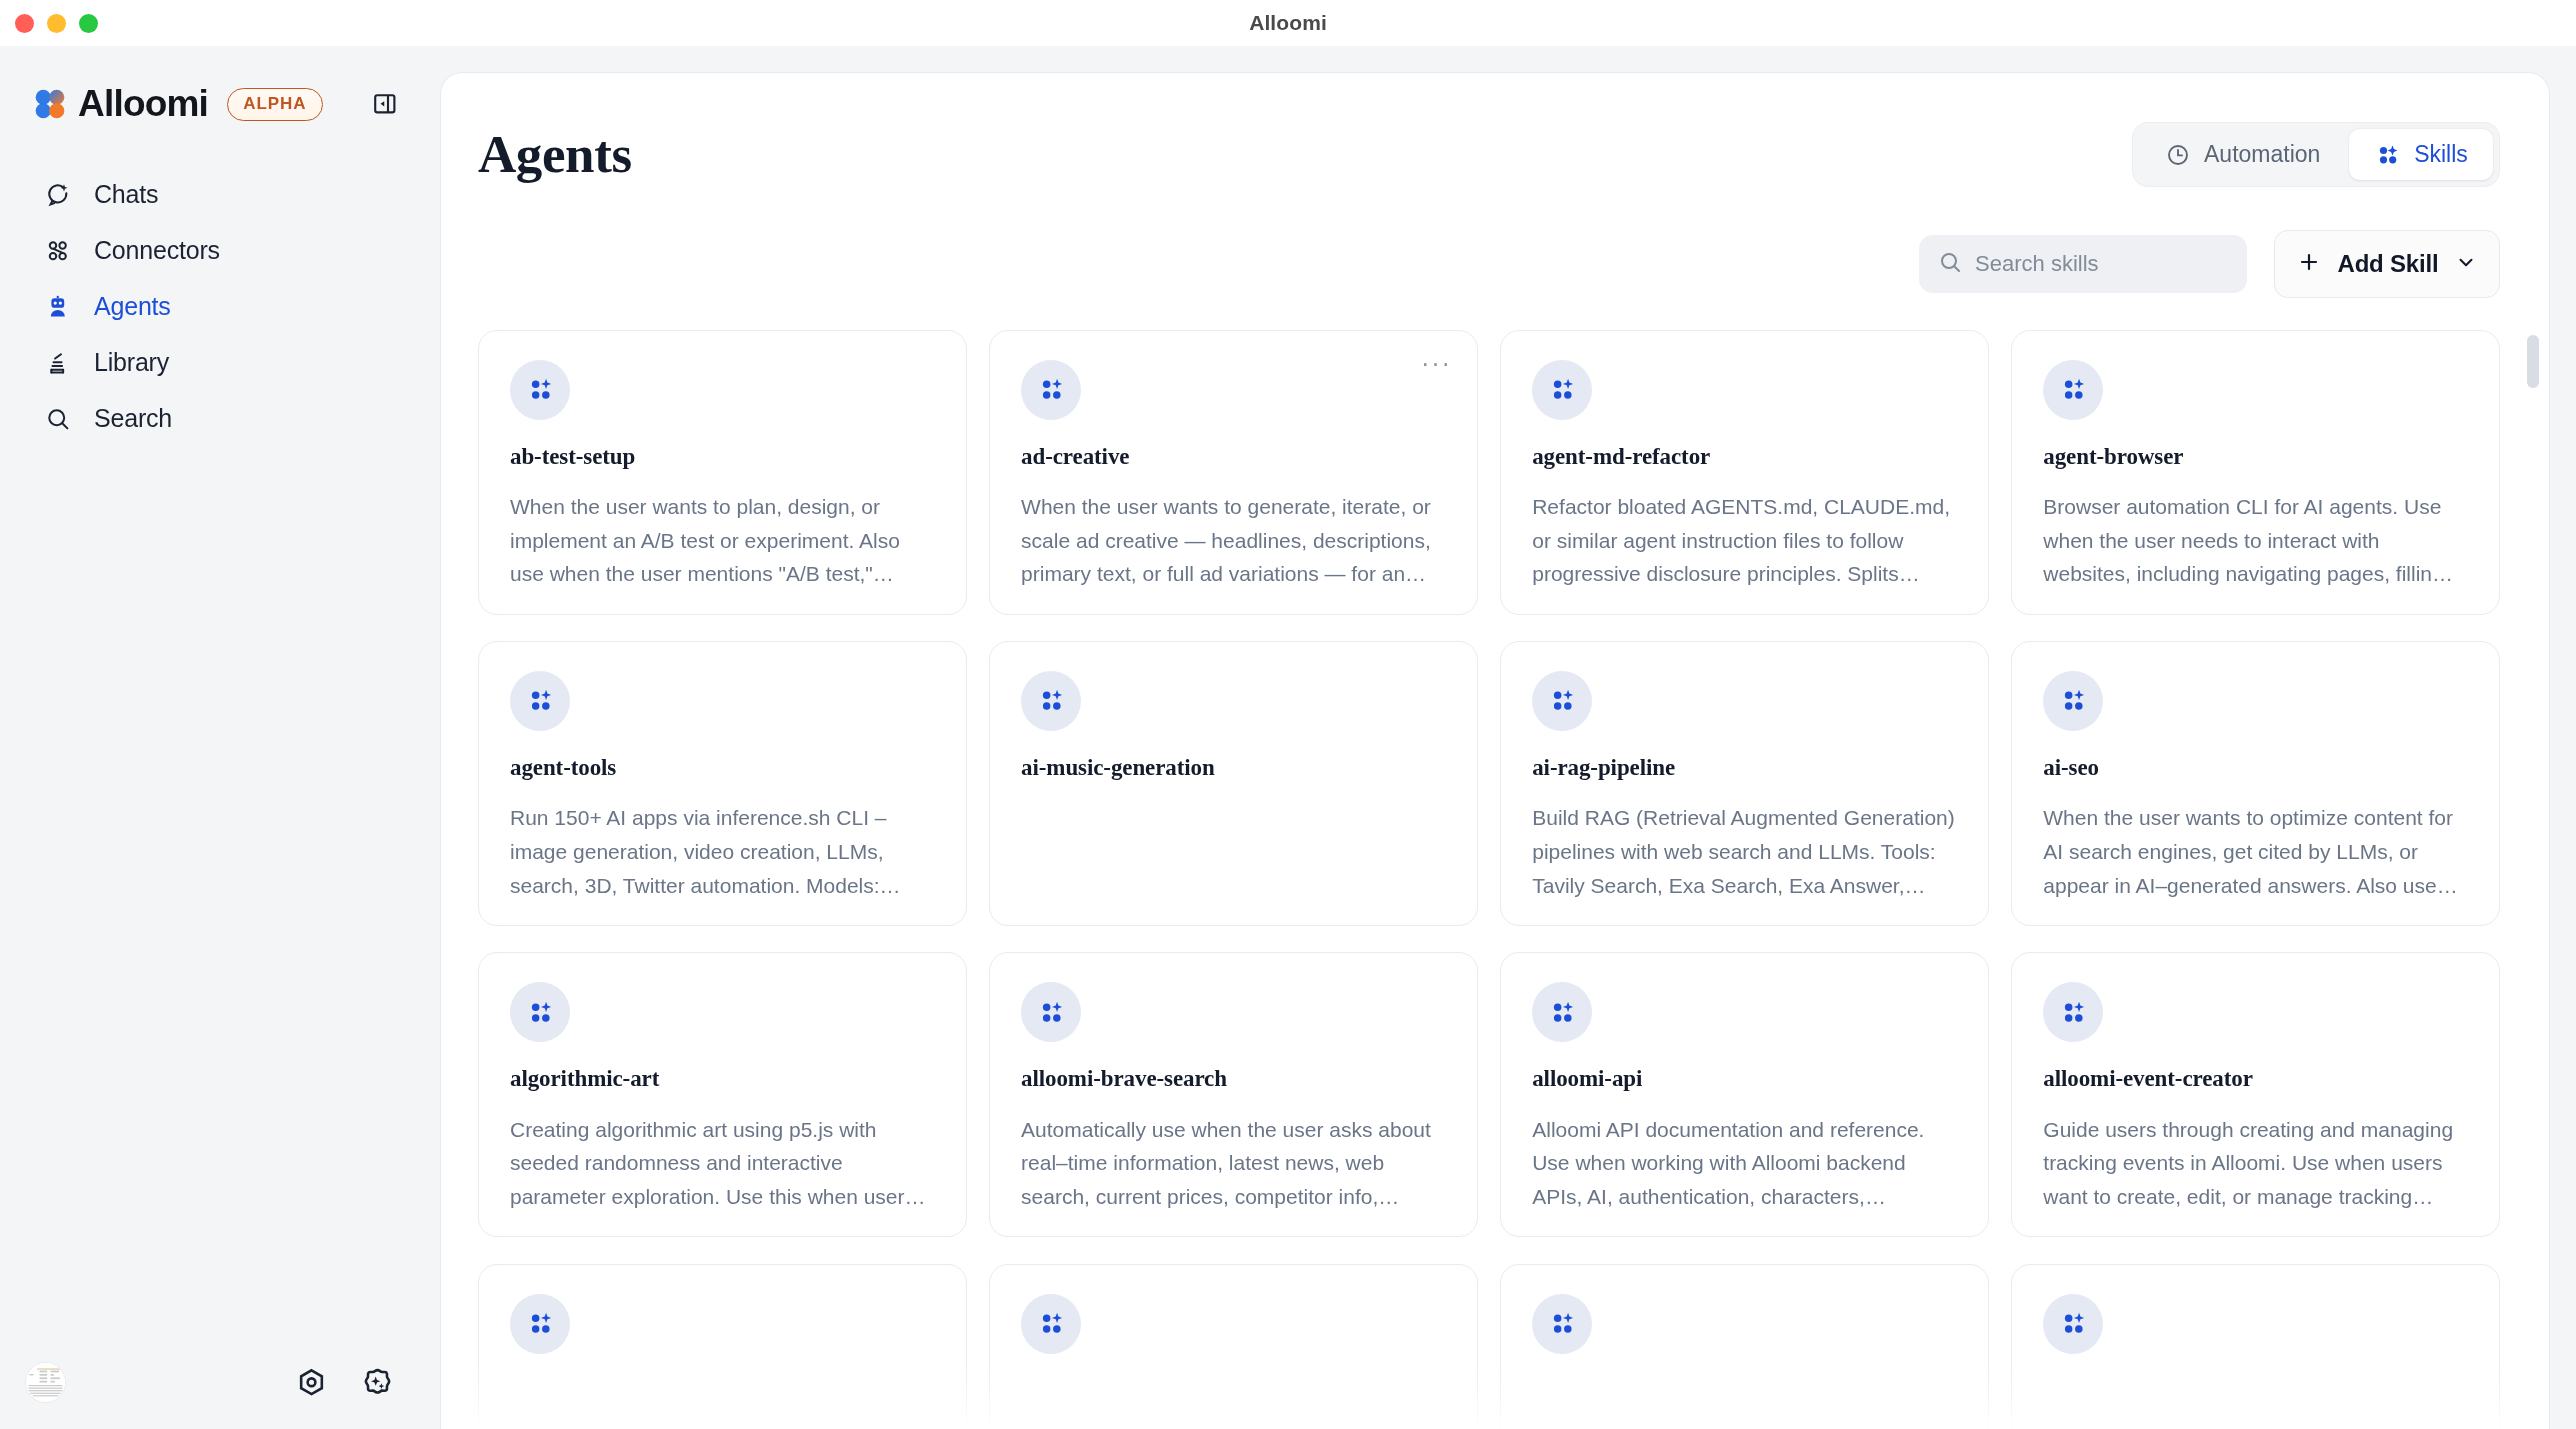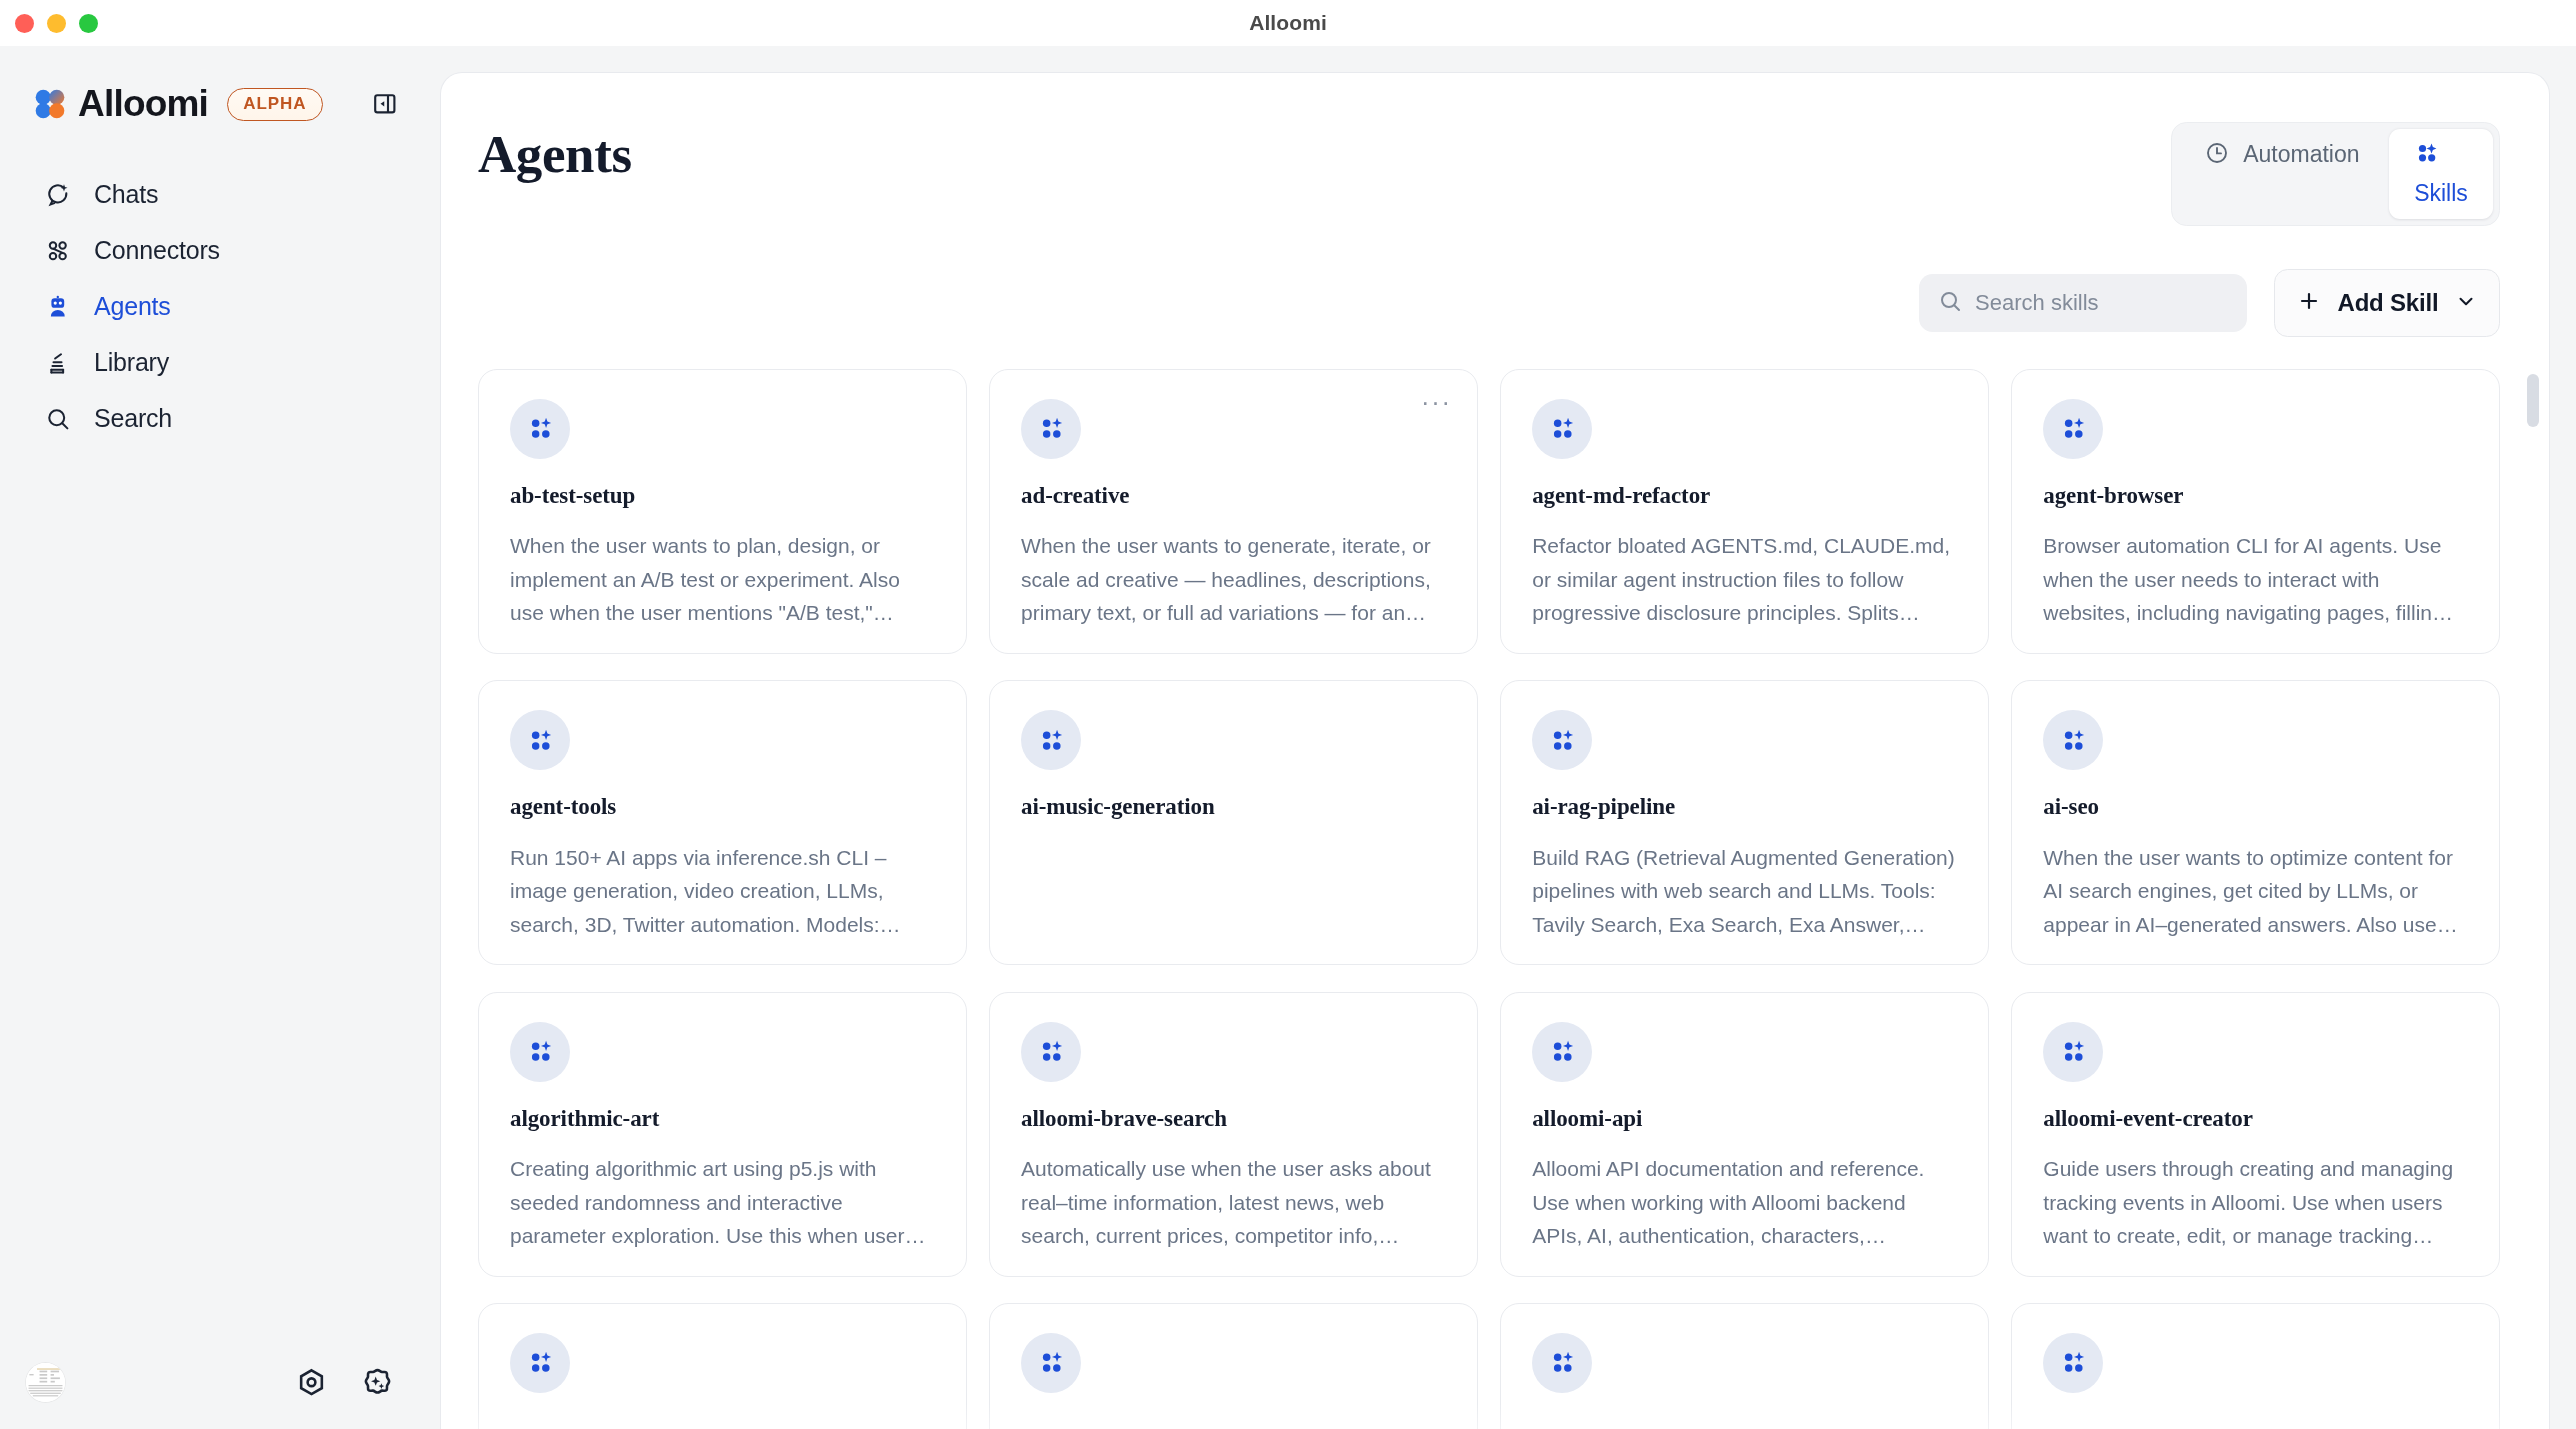--- a/index.html
+++ b/index.html
@@ -182,37 +182,36 @@
     margin-left: auto;
     background: #f4f5f7;
     border: 0.9px solid #ebedf0;
     border-radius: 15.3px;
     padding: 6px;
     display: flex;
     gap: 3.4px;
   }
   .seg-btn {
     display: flex;
-    align-items: flex-start;
+    align-items: flex-end;
     gap: 13.6px;
     padding: 12px 25.6px;
     border-radius: 11px;
     font-size: 23px;
     color: #5b6675;
     cursor: pointer;
     background: transparent;
     border: none;
     font-family: "Liberation Sans", sans-serif;
     white-space: nowrap;
   }
   .seg-btn.active {
     background: #ffffff;
     color: #1d4ed8;
     box-shadow: 0 0.9px 2.6px rgba(16,24,40,0.10);
-    flex-direction: column;
   }
   .seg-icon { width: 25.6px; height: 25.6px; display:flex; align-items:center; justify-content:center; }
 
   .toolbar {
     display: flex;
     align-items: center;
     justify-content: flex-end;
     gap: 27px;
     padding: 43px 49px 0 37px;
   }

